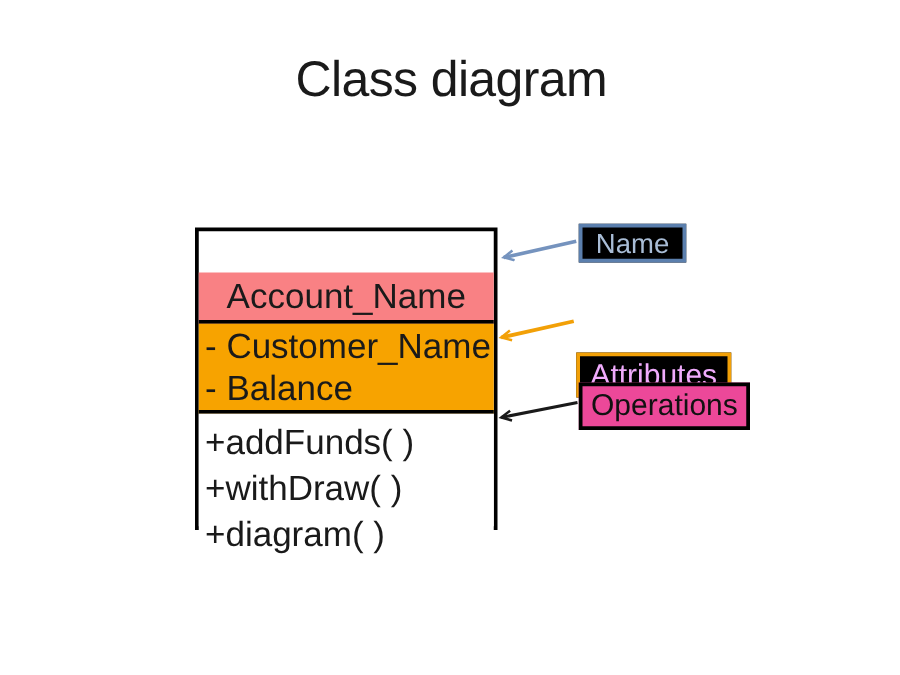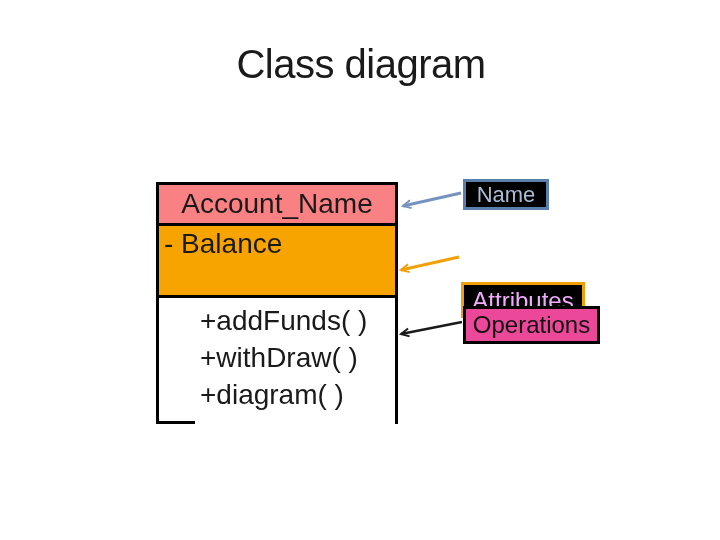--- a/index.html
+++ b/index.html
@@ -44,34 +44,34 @@
     color: #1a1a1a;
     white-space: nowrap;
     overflow: hidden;
   }
   .compartment.name {
     height: 41px;
     background: #f98184;
     border-bottom: 3px solid #000000;
     text-align: center;
     line-height: 38px;
+    margin-top: 33px;
   }
   .compartment.attrs {
     height: 72px;
     background: #f7a300;
     border-bottom: 3px solid #000000;
     padding: 1px 0 0 5px;
     line-height: 34px;
   }
   .compartment.ops {
     height: 126px;
     background: #ffffff;
     padding: 4px 16px 0 5px;
     line-height: 37px;
-    margin-left: 36px;
   }
   
   .legend-label {
     position: absolute;
     box-sizing: border-box;
     text-align: center;
     white-space: nowrap;
   }
   .legend-label.name {
     left: 463px;
@@ -119,20 +119,21 @@
 </head>
 <body>
 
 <div class="slide">
 
   <h1 class="slide-title">Class diagram</h1>
 
   <div class="class-box">
     <div class="compartment name">Account_Name</div>
     <div class="compartment attrs">
+      <div>- Customer_Name</div>
       <div>- Balance</div>
     </div>
     <div class="compartment ops">
       <div>+addFunds( )</div>
       <div>+withDraw( )</div>
       <div>+diagram( )</div>
     </div>
   </div>
 
   <div class="legend-label name">Name</div>

